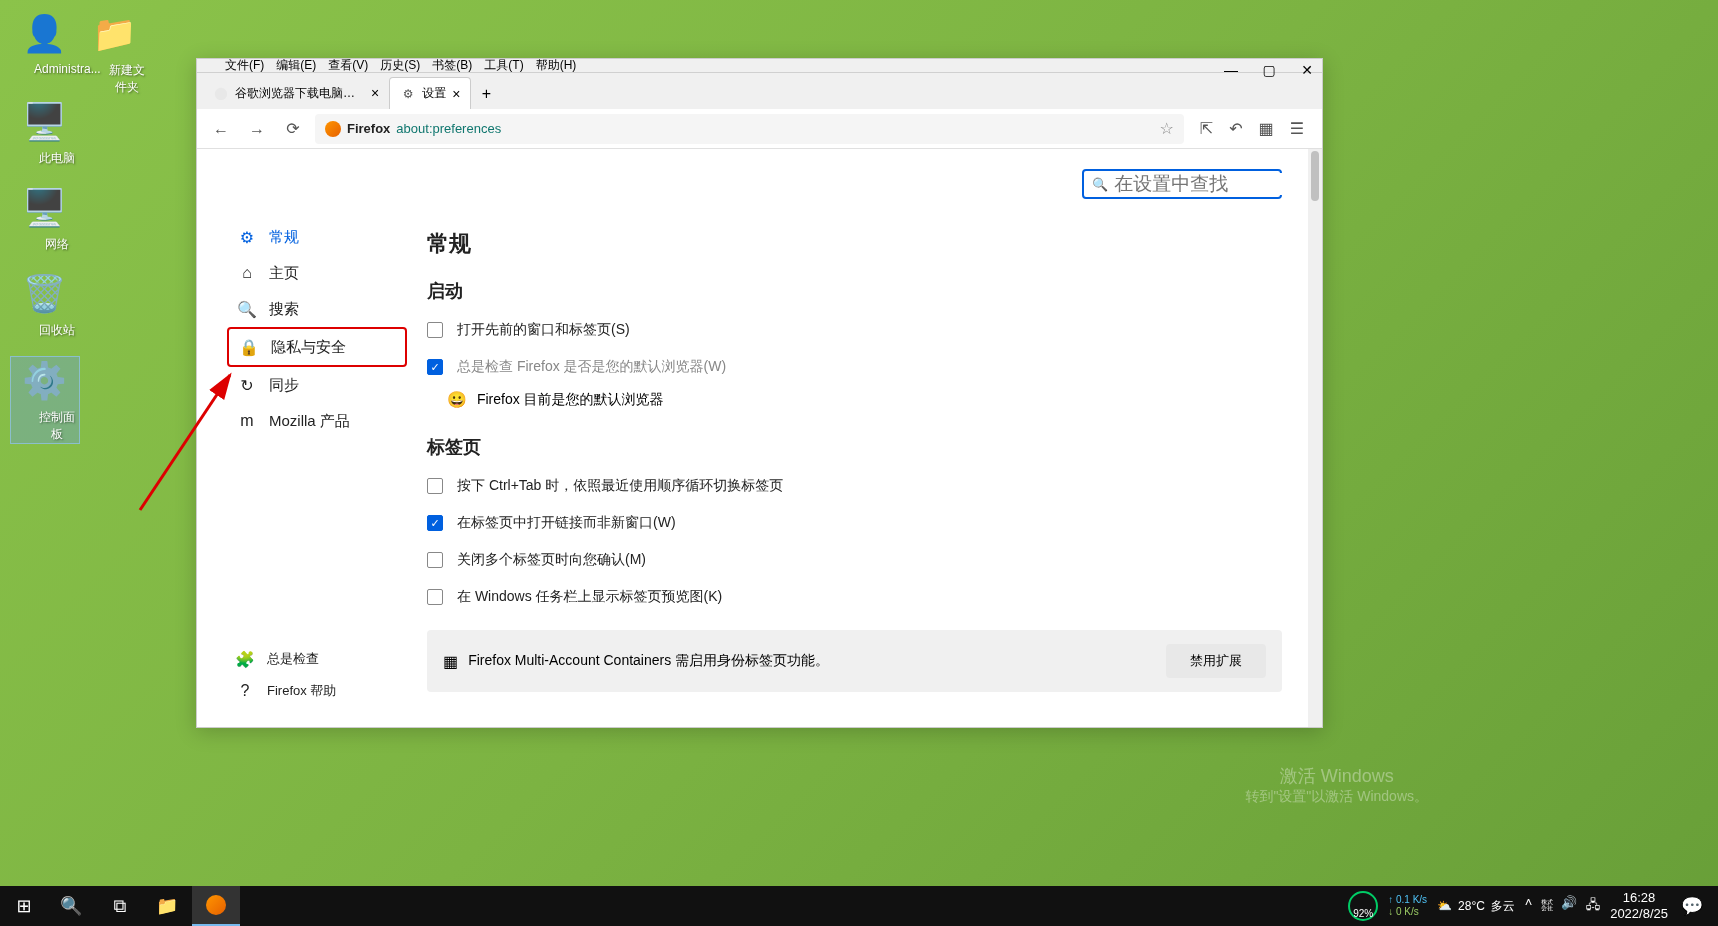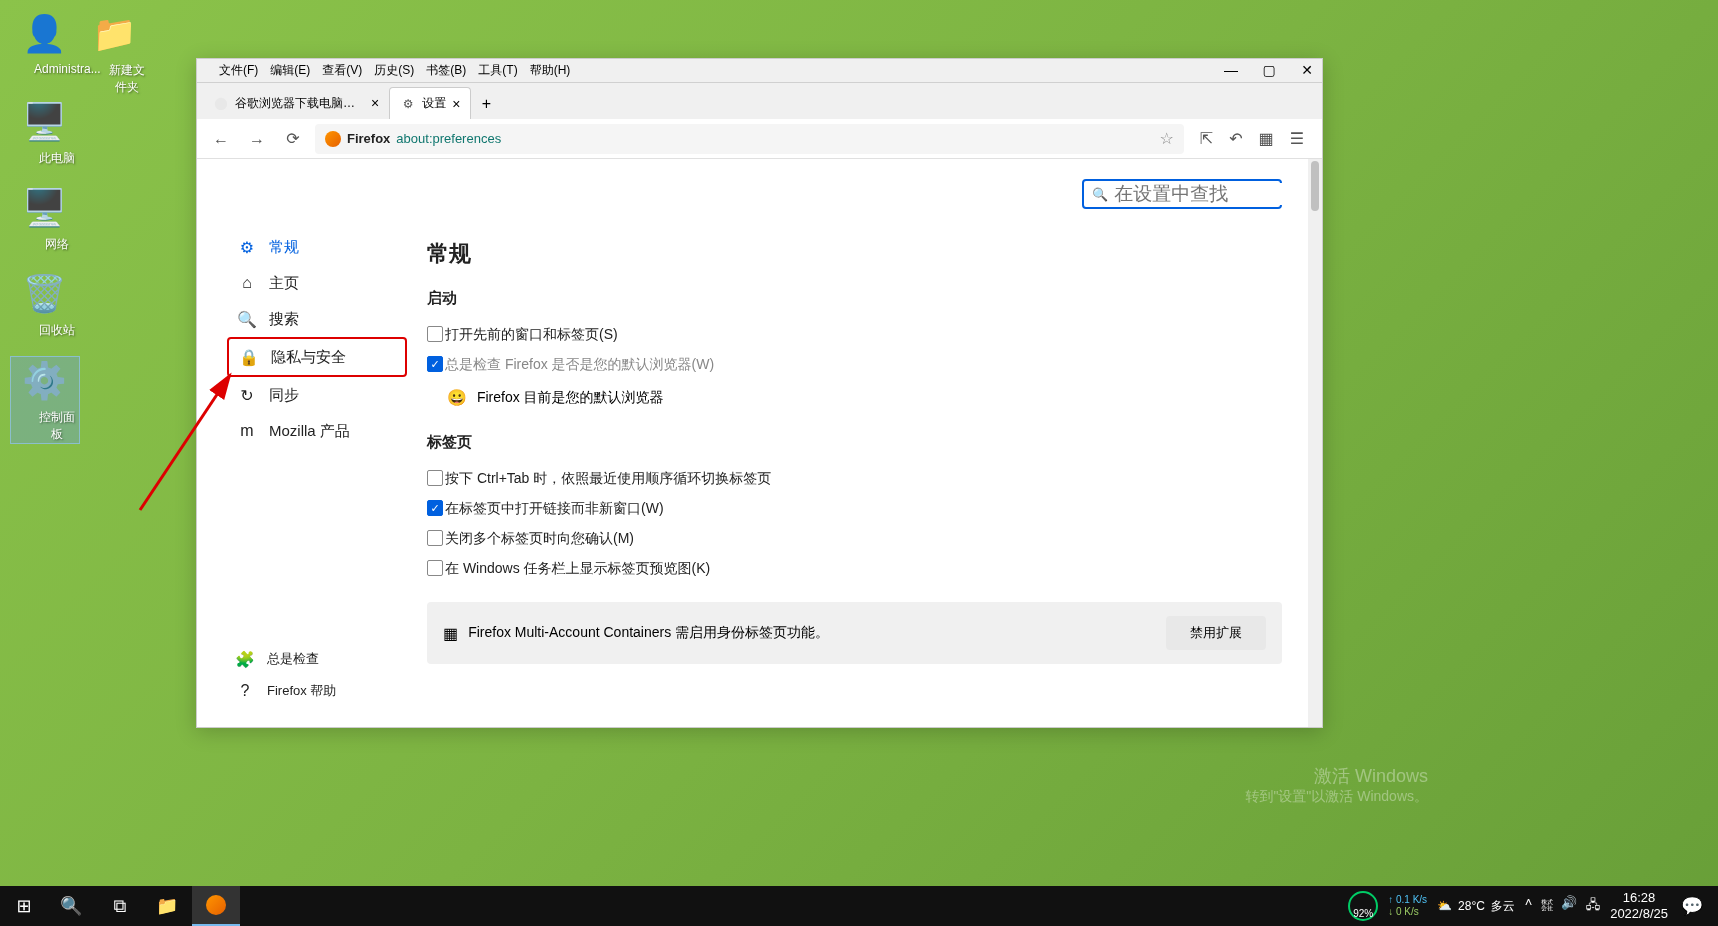--- a/index.html
+++ b/index.html
@@ -8,21 +8,21 @@
 
 .desktop-icon { position: absolute; width: 70px; text-align: center; color: #fff; font-size: 12px; cursor: pointer; }
 .desktop-icon .icon-img { width: 48px; height: 48px; margin: 0 auto 4px; display: flex; align-items: center; justify-content: center; font-size: 36px; }
 .desktop-icon .label { text-shadow: 1px 1px 2px rgba(0,0,0,0.5); margin-left: 24px; }
 .desktop-icon.selected { background: rgba(100,150,255,0.3); border: 1px solid rgba(150,200,255,0.6); }
 
 
 .browser-window { position: absolute; left: 196px; top: 58px; width: 1127px; height: 670px; background: #fff; border: 1px solid #ccc; box-shadow: 0 4px 20px rgba(0,0,0,0.2); display: flex; flex-direction: column; }
 
 
-.menu-bar { height: 24px; background: #f0f0f0; border-bottom: 1px solid #d0d0d0; display: flex; align-items: center; padding: 0 16px; font-size: 12px; }
+.menu-bar { height: 14px; background: #f0f0f0; border-bottom: 1px solid #d0d0d0; display: flex; align-items: center; padding: 0 22px; font-size: 12px; }
 .menu-bar span { padding: 0 6px; cursor: pointer; }
 .window-controls { position: absolute; right: 6px; top: 2px; display: flex; gap: 20px; }
 .window-controls span { width: 18px; height: 18px; display: flex; align-items: center; justify-content: center; cursor: pointer; font-size: 14px; }
 
 
 .tab-bar { height: 36px; background: #f0f0f0; display: flex; align-items: flex-end; padding: 0 6px; }
 .tab { height: 32px; padding: 0 10px; display: flex; align-items: center; gap: 6px; font-size: 12px; max-width: 190px; border-radius: 4px 4px 0 0; cursor: pointer; }
 .tab.active { background: #fff; border: 1px solid #ccc; border-bottom: none; }
 .tab .tab-icon { width: 16px; height: 16px; display: flex; align-items: center; justify-content: center; font-size: 12px; }
 .tab .tab-close { margin-left: auto; font-size: 14px; cursor: pointer; }
@@ -53,37 +53,37 @@
 .sidebar-item .s-icon { width: 20px; height: 20px; display: flex; align-items: center; justify-content: center; font-size: 16px; }
 .sidebar-bottom { position: absolute; bottom: 20px; left: 30px; }
 .sidebar-bottom .sidebar-item { font-size: 13px; padding: 6px 8px; }
 
 
 .main-panel { flex: 1; padding: 20px 40px 20px 10px; overflow: hidden; }
 .search-row { display: flex; justify-content: flex-end; margin-bottom: 30px; }
 .search-box { width: 200px; height: 30px; border: 2px solid #0060df; border-radius: 4px; display: flex; align-items: center; padding: 0 8px; gap: 6px; font-size: 13px; }
 .search-box input { border: none; outline: none; flex: 1; font-size: 19px; }
 .section-title { font-size: 22px; font-weight: 600; margin-bottom: 20px; color: #222; }
-.sub-title { font-size: 15px; font-weight: 700; margin: 18px 0 12px; color: #222; }
-.option-row { display: flex; align-items: flex-start; gap: 2px; padding: 6px 0; font-size: 14px; color: #222; }
+.sub-title { font-size: 18px; font-weight: 700; margin: 18px 0 12px; color: #222; }
+.option-row { display: flex; align-items: center; gap: 14px; padding: 6px 0; font-size: 14px; color: #222; margin-top: 7px; }
 .option-row.disabled { color: #888; }
 .checkbox { width: 16px; height: 16px; border: 1px solid #888; border-radius: 2px; display: flex; align-items: center; justify-content: center; font-size: 11px; color: #fff; }
 .checkbox.checked { background: #0060df; border-color: #0060df; }
 .default-row { display: flex; align-items: center; gap: 10px; padding: 8px 0 8px 20px; }
 .emoji { font-size: 16px; }
 .default-text { font-size: 14px; font-weight: 400; }
 .container-row { background: #f0f0f0; padding: 14px 16px; display: flex; align-items: center; gap: 10px; margin-top: 18px; border-radius: 4px; }
 .container-row .ct-text { font-size: 14px; flex: 1; }
 .btn { padding: 8px 24px; background: #e8e8e8; border: none; border-radius: 4px; font-size: 13px; cursor: pointer; }
 
 
 .red-arrow { position: absolute; left: 135px; top: 365px; pointer-events: none; }
 
 
-.watermark { position: absolute; right: 290px; bottom: 120px; color: rgba(255,255,255,0.35); font-size: 14px; text-align: right; }
+.watermark { position: absolute; right: 290px; bottom: 120px; color: rgba(255,255,255,0.35); font-size: 14px; text-align: center; }
 .watermark .wm-title { font-size: 18px; }
 
 
 .taskbar { position: absolute; bottom: 0; left: 0; width: 100%; height: 40px; background: #111; display: flex; align-items: center; color: #fff; }
 .taskbar-left { display: flex; align-items: center; height: 100%; }
 .tb-item { width: 48px; height: 40px; display: flex; align-items: center; justify-content: center; font-size: 18px; cursor: pointer; }
 .tb-item.active { border-bottom: 2px solid #76b9ed; background: #333; }
 .taskbar-right { margin-left: auto; display: flex; align-items: center; height: 100%; gap: 10px; padding-right: 10px; font-size: 12px; }
 .battery-circle { width: 30px; height: 30px; border: 2px solid #0c6; border-radius: 50%; display: flex; align-items: flex-end; justify-content: center; font-size: 10px; }
 .net-stats { font-size: 10px; line-height: 1.2; color: #4fc3f7; }

